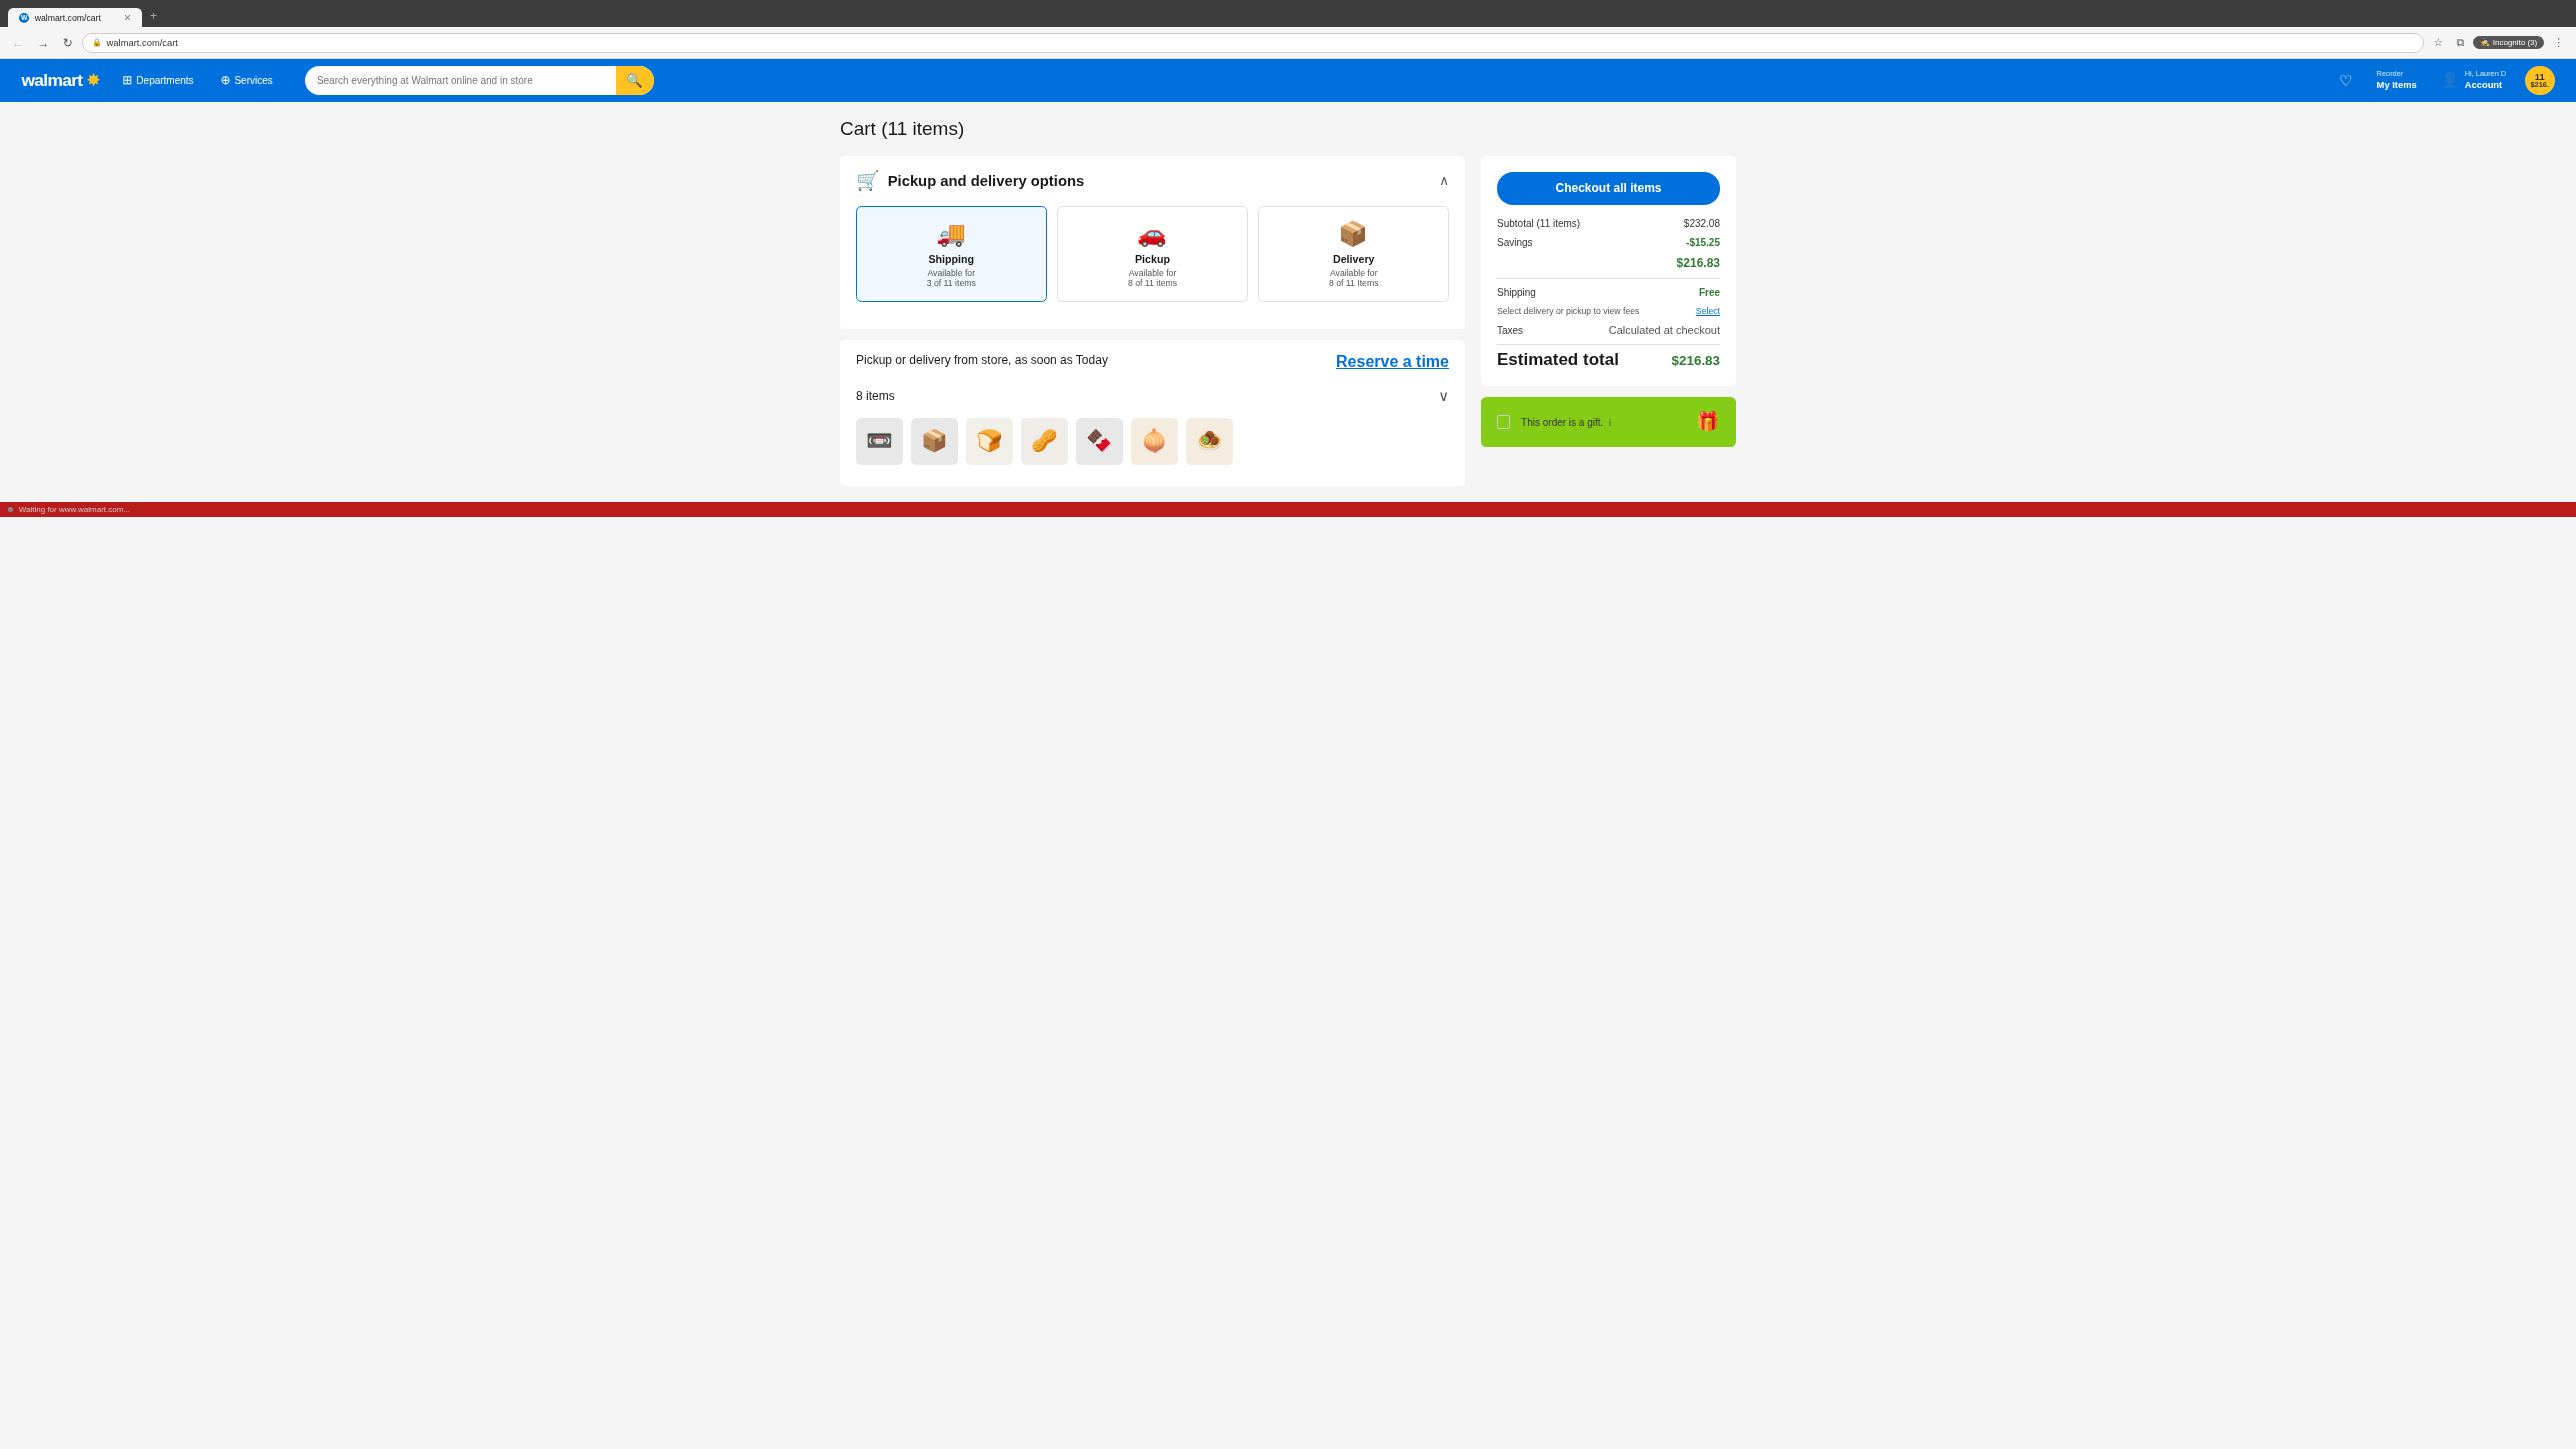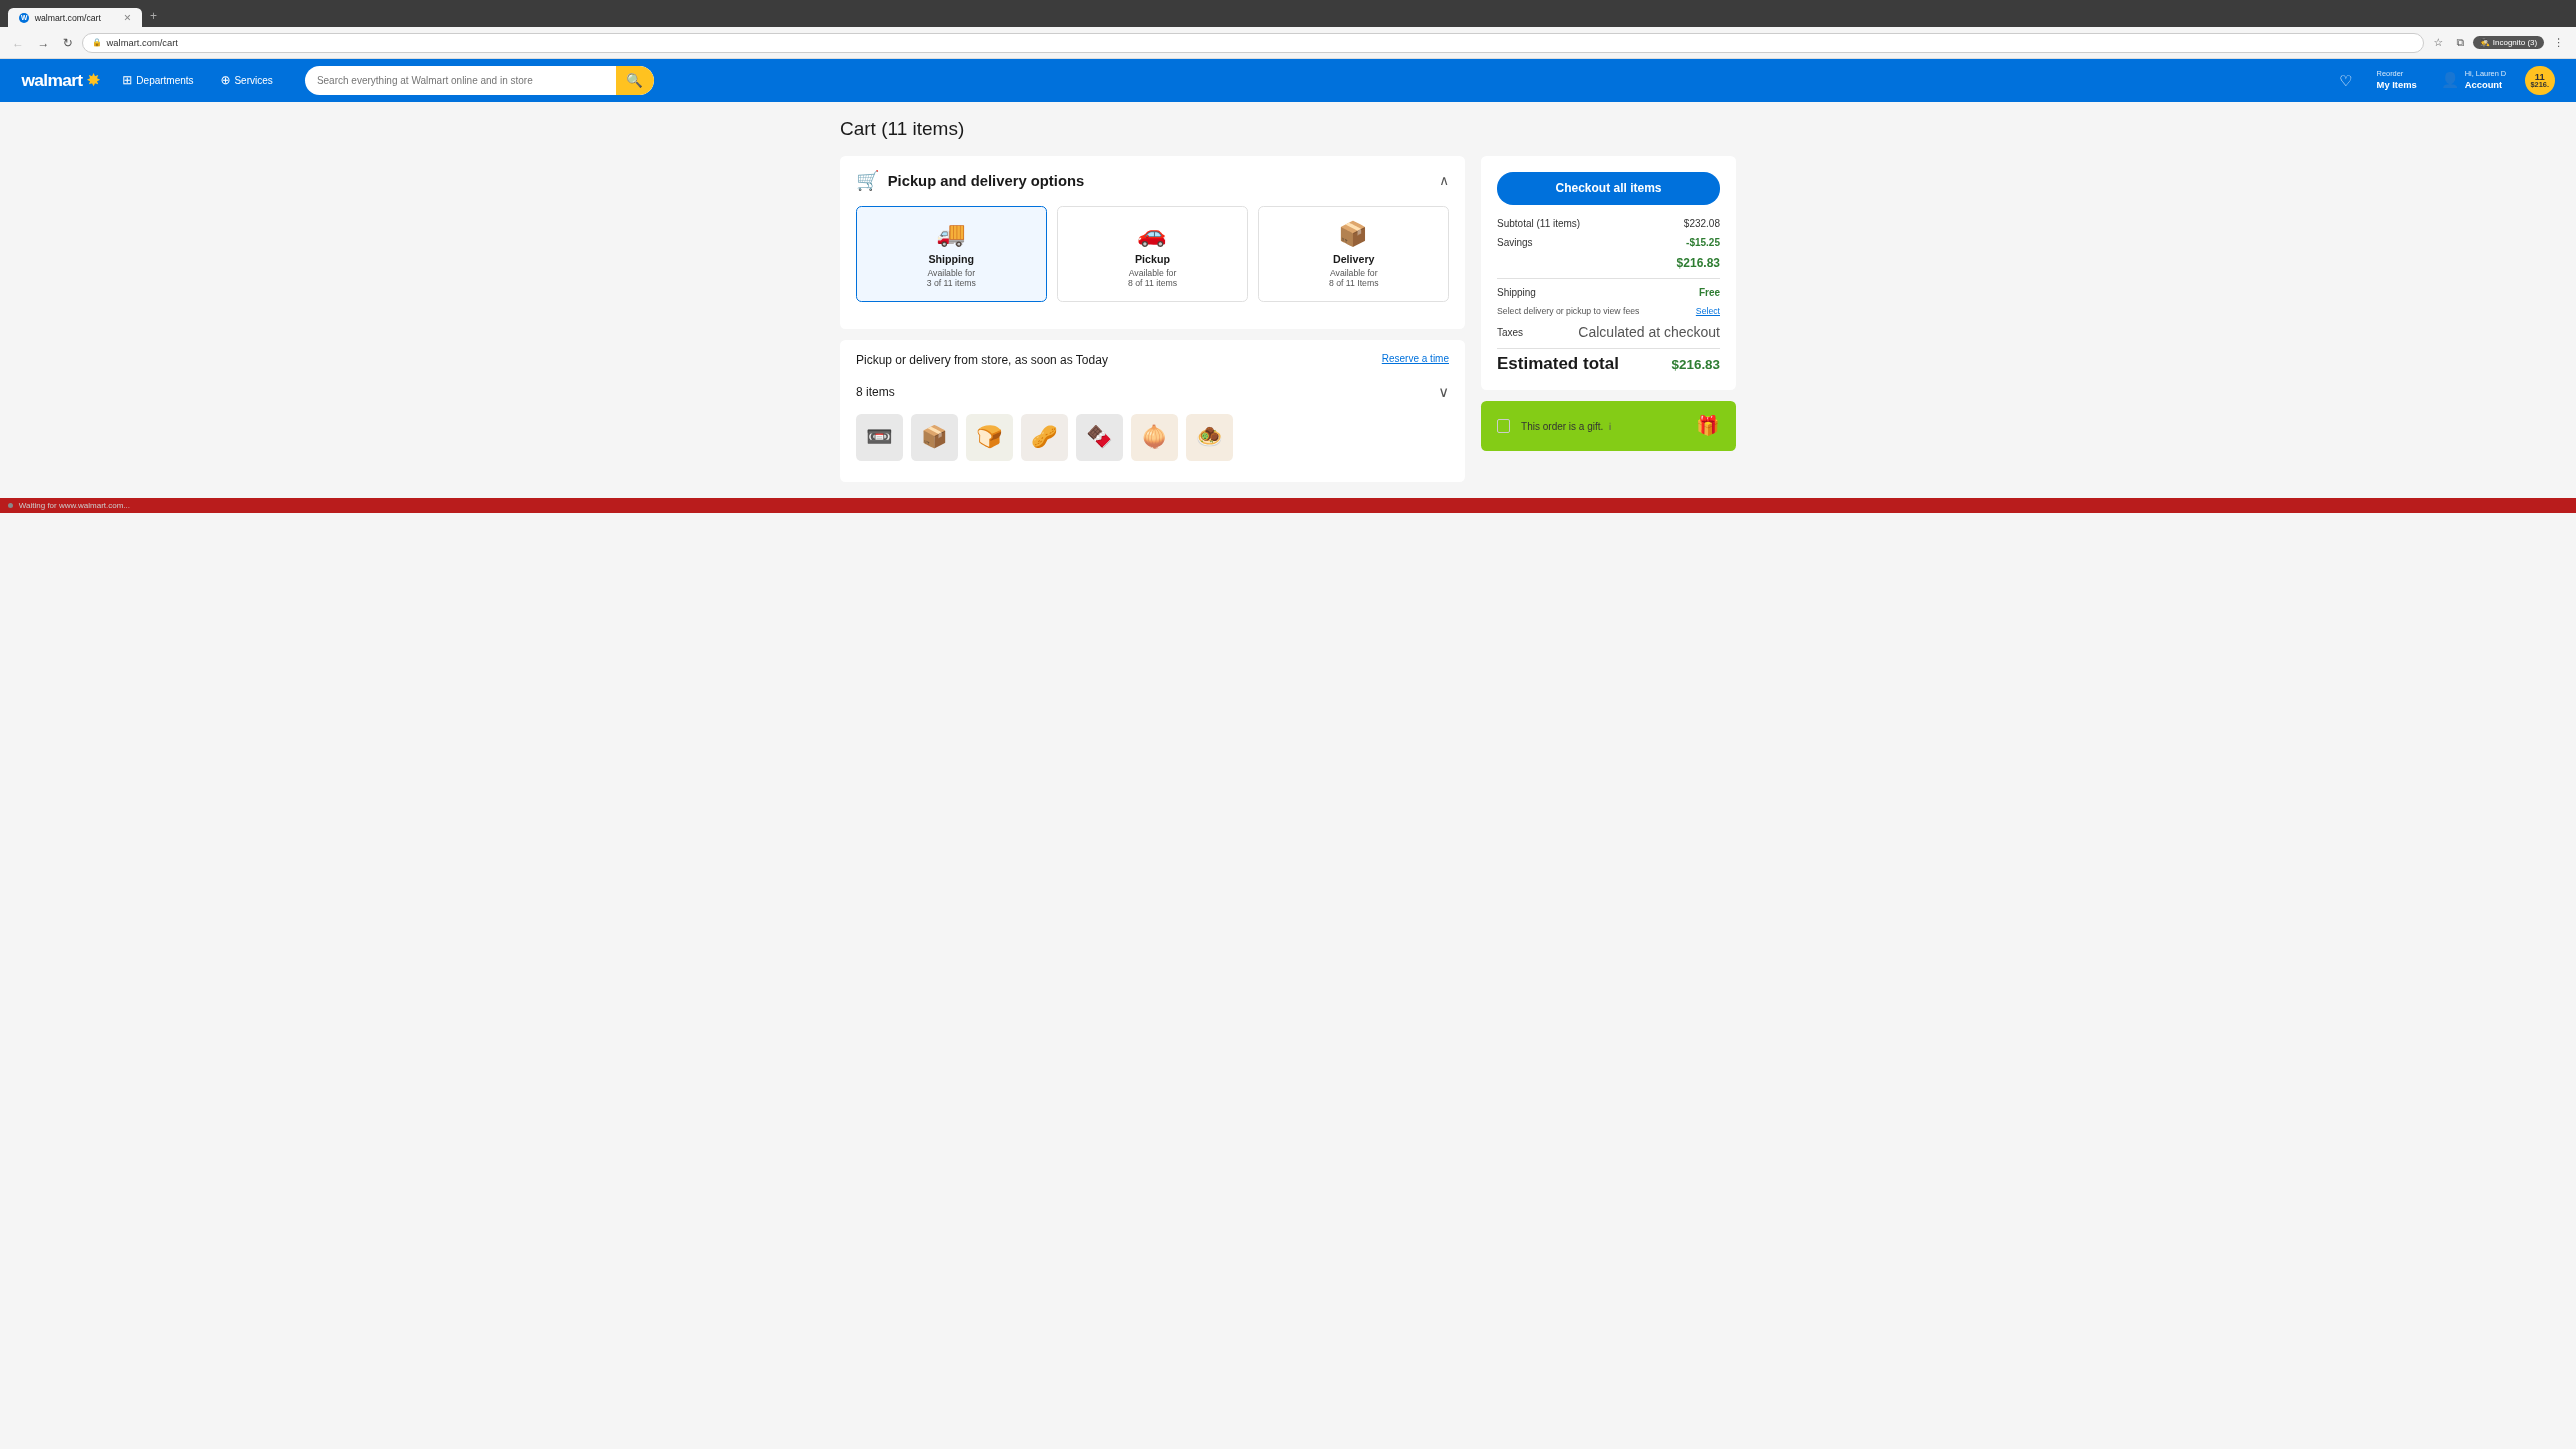--- a/index.html
+++ b/index.html
@@ -62,39 +62,39 @@
     .delivery-option { flex: 1; border: 1px solid #e0e0e0; border-radius: 5.4px; padding: 13.4px 10.7px; cursor: pointer; text-align: center; background: white; transition: border-color 0.15s; }
     .delivery-option.selected { border-color: #0071dc; border-width: 1.3px; background: #f0f7ff; }
     .delivery-option-icon { font-size: 24px; margin-bottom: 5.4px; display: block; }
     .delivery-option-title { font-size: 10.7px; font-weight: 600; color: #1a1a1a; margin-bottom: 2.7px; }
     .delivery-option-sub { font-size: 8.7px; color: #555; }
 
     
     .store-section { background: white; border-radius: 5.4px; padding: 13.4px 16px; }
     .store-header { display: flex; align-items: flex-start; justify-content: space-between; margin-bottom: 10.7px; }
     .store-title { font-size: 12px; font-weight: 500; color: #1a1a1a; }
-    .reserve-link { color: #0071dc; font-size: 10px; text-decoration: underline; cursor: pointer; }
+    .reserve-link { color: #0071dc; font-size: 16px; text-decoration: underline; cursor: pointer; font-weight: bold; }
     .items-count-row { display: flex; align-items: center; justify-content: space-between; padding: 5.4px 0; cursor: pointer; }
     .items-count-text { font-size: 12px; font-weight: 500; color: #1a1a1a; }
     .expand-btn { font-size: 14.8px; color: #555; }
     .product-thumbnails { display: flex; gap: 8px; flex-wrap: wrap; padding: 8px 0; }
     .product-thumb { width: 47px; height: 47px; background: #f5f5f5; border-radius: 5.4px; display: flex; align-items: center; justify-content: center; overflow: hidden; }
 
     
     .order-summary { background: white; border-radius: 5.4px; padding: 16px; margin-bottom: 10.7px; }
     .checkout-btn { background: #0071dc; color: white; border: none; border-radius: 16px; padding: 9.4px; width: 100%; font-size: 12px; font-weight: 600; cursor: pointer; margin-bottom: 13.4px; }
     .summary-row { display: flex; justify-content: space-between; align-items: center; margin-bottom: 8px; font-size: 10px; }
     .summary-label { color: #333; }
     .summary-value { color: #333; font-weight: 500; }
     .summary-value.savings { color: #2e7d32; font-weight: 600; }
     .summary-value.total-price { color: #2e7d32; font-size: 12px; font-weight: 700; }
     .summary-value.total-est { color: #2e7d32; font-size: 13.4px; font-weight: 700; }
     .summary-value.free { color: #2e7d32; font-weight: 600; }
     .summary-divider { border: none; border-top: 0.7px solid #e0e0e0; margin: 8px 0; }
-    .taxes-calc { color: #555; font-size: 14px; }
+    .taxes-calc { color: #555; font-size: 11px; }
     .estimated-total-row { display: flex; justify-content: space-between; align-items: center; padding-top: 5.4px; border-top: 0.7px solid #e0e0e0; margin-top: 2.7px; }
     .estimated-label { font-size: 17px; font-weight: 700; color: #1a1a1a; }
 
     
     .gift-section { background: #84cc16; border-radius: 5.4px; padding: 13.4px 16px; display: flex; align-items: center; gap: 10.7px; }
     .gift-checkbox { width: 13.4px; height: 13.4px; border: 1.3px solid #ccc; border-radius: 2px; cursor: pointer; flex-shrink: 0; }
     .gift-text { font-size: 10px; color: #333; flex: 1; }
     .gift-icon { font-size: 19px; }
 
     

